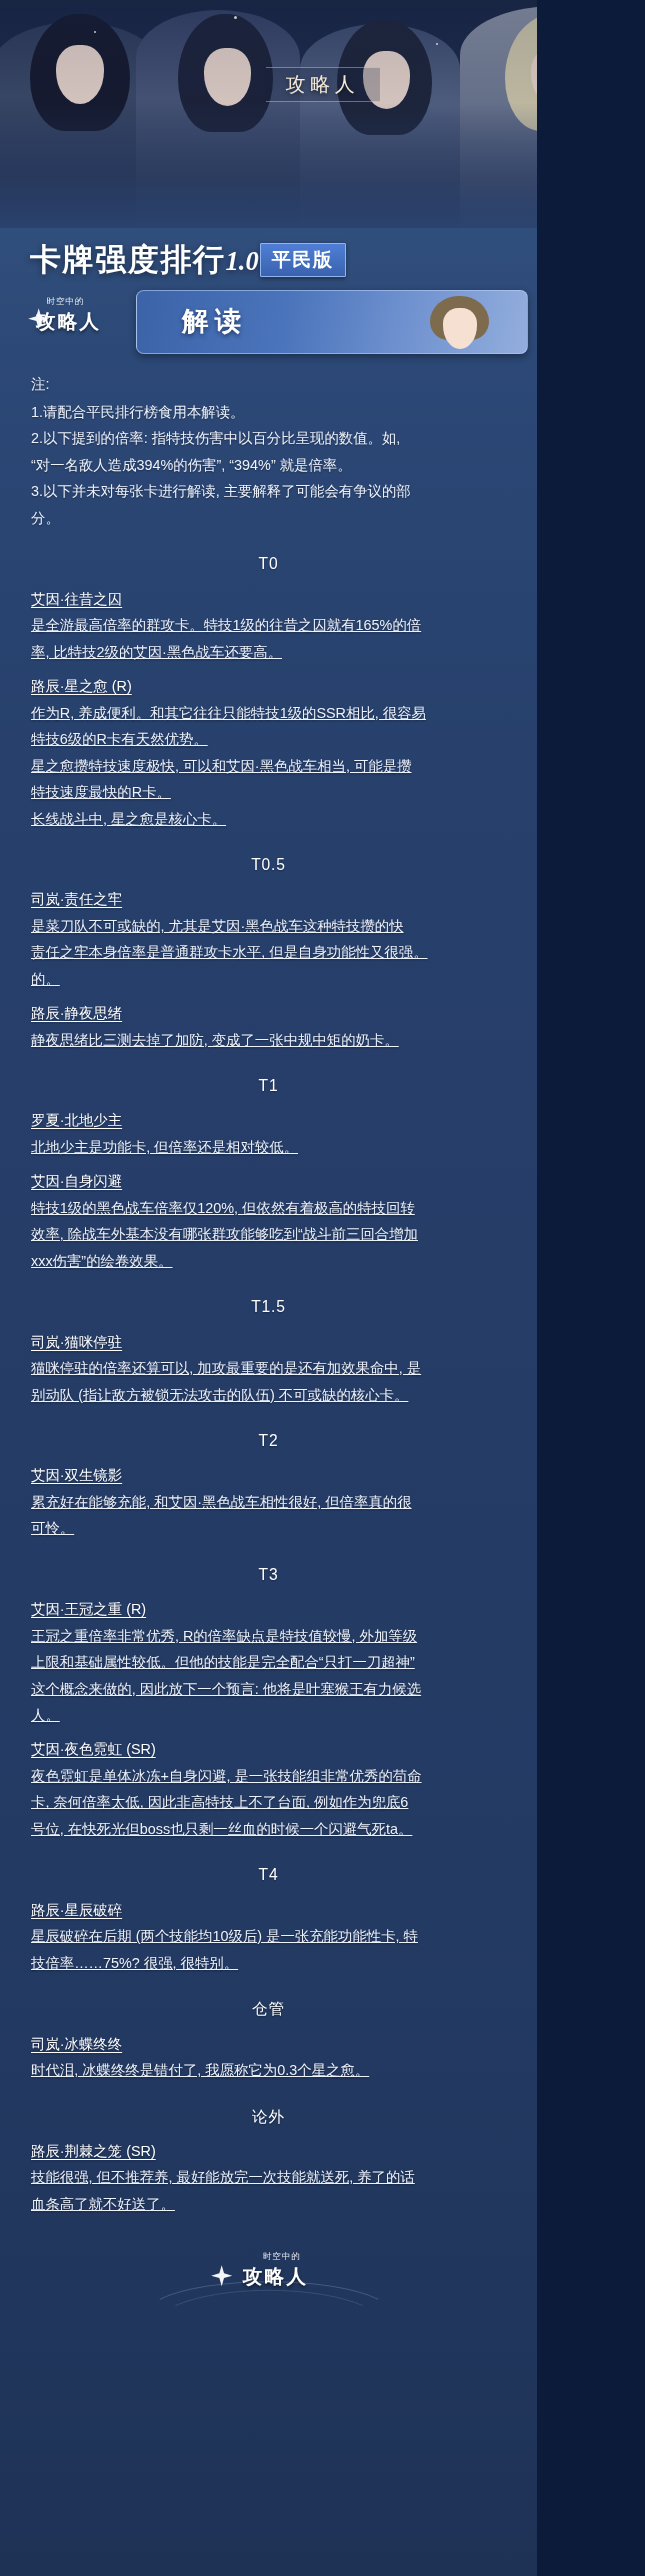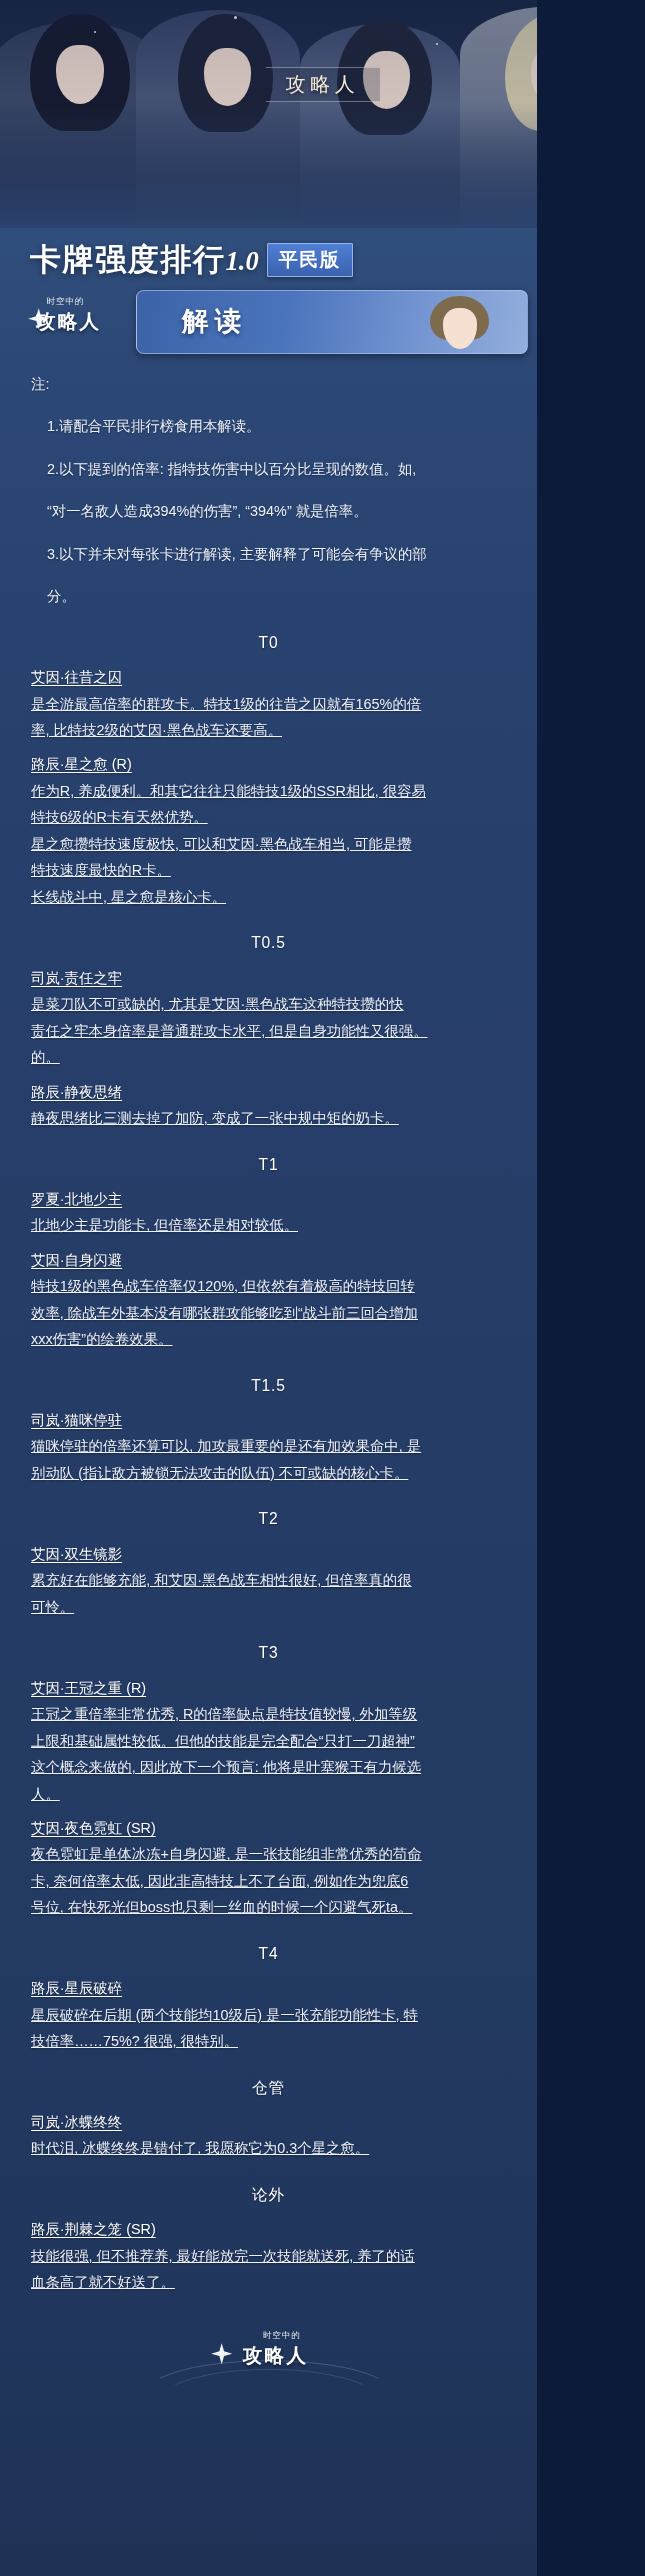--- a/index.html
+++ b/index.html
@@ -90,21 +90,21 @@
   }
 
   
   .title-row {
     position: relative;
     margin-top: 6.2px;
     padding: 0 0 0 30px;
     height: 51px;
     display: flex;
     align-items: center;
-    gap: 8px;
+    gap: 1px;
   }
   .main-title {
     font-size: 31px;
     font-weight: 700;
     letter-spacing: 1.6px;
     color: #ffffff;
     text-shadow: 0 2.3px 6.2px rgba(0,0,0,0.45);
     font-family: "Liberation Serif", serif;
   }
   .main-title .ver {
@@ -204,21 +204,21 @@
 
   
   .content {
     padding: 14px 31px 0 31px;
     font-size: 14.4px;
     line-height: 26.5px;
     color: #eef2fb;
     text-shadow: 0 0.8px 1.6px rgba(0,0,0,0.35);
   }
   .note-head { margin: 0 0 1.6px 0; }
-  .note-line { margin: 16px; }
+  .note-line { margin: 0; }
   .tier-header {
     text-align: center;
     font-size: 15.6px;
     letter-spacing: 0.8px;
     margin: 20px 0 6.2px 0;
     color: #ffffff;
   }
   .card-name {
     text-decoration: underline;
     text-underline-offset: 3.1px;

